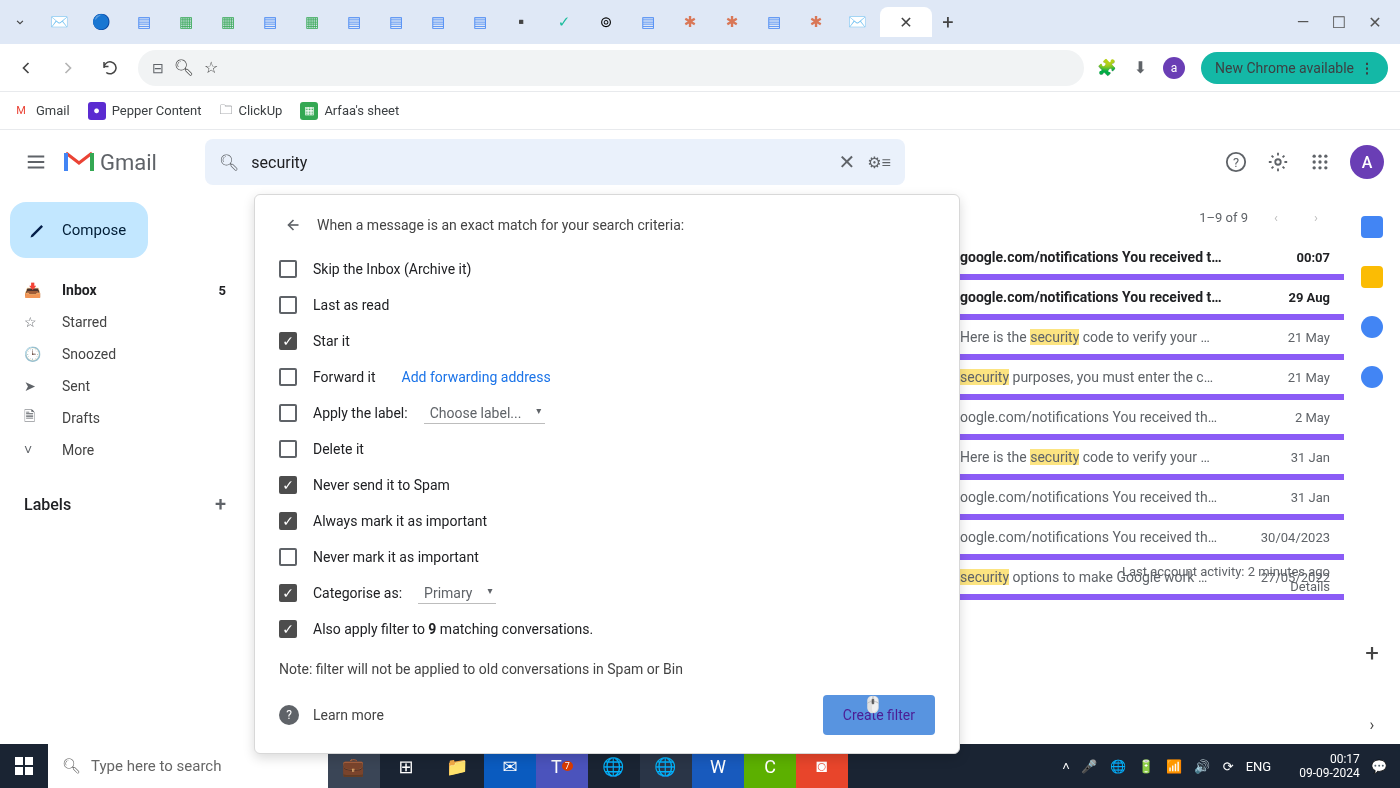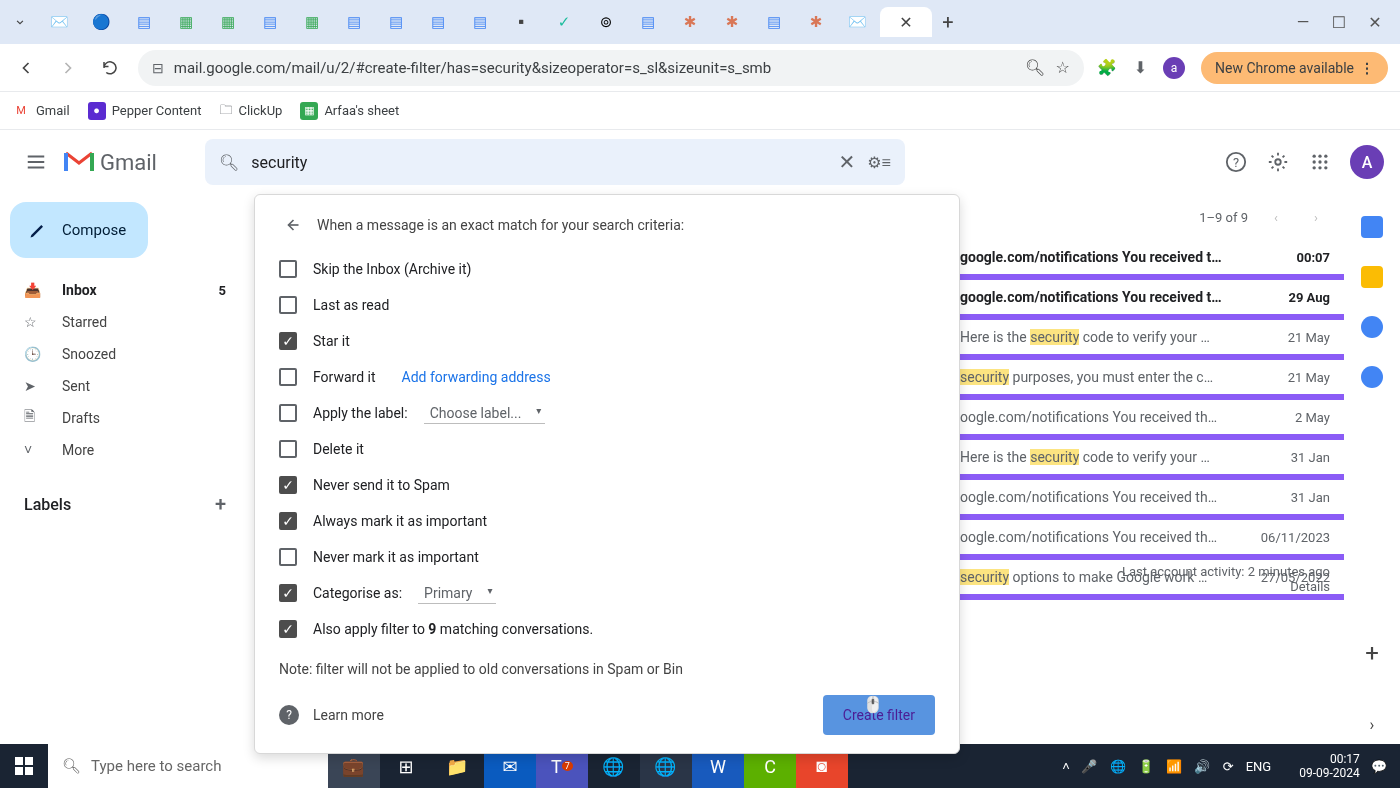--- a/index.html
+++ b/index.html
@@ -11,21 +11,21 @@
 .fav.active{background:#fff;width:52px;}
 .new-tab{width:28px;height:28px;display:flex;align-items:center;justify-content:center;cursor:pointer;font-size:20px;color:#444;}
 .win-ctrl{display:flex;gap:18px;align-items:center;padding-right:8px;}
 .win-btn{width:18px;height:18px;display:flex;align-items:center;justify-content:center;cursor:pointer;color:#555;}
 .addr-bar{height:48px;background:#fff;display:flex;align-items:center;padding:0 12px;gap:14px;border-bottom:1px solid #e8eaed;}
 .nav-btn{width:28px;height:28px;display:flex;align-items:center;justify-content:center;cursor:pointer;color:#555;border-radius:50%;}
 .url-box{flex:1;height:36px;background:#f1f3f4;border-radius:18px;display:flex;align-items:center;padding:0 14px;gap:10px;color:#444;}
 .url-text{flex:1;font-size:15px;color:#3c4043;}
 .addr-right{display:flex;align-items:center;gap:16px;}
 .prof-dot{width:22px;height:22px;border-radius:50%;background:#6a3eb5;color:#fff;display:flex;align-items:center;justify-content:center;font-size:12px;}
-.chrome-upd{background:#fdba74;border-radius:18px;padding:8px 14px;display:flex;align-items:center;gap:6px;font-size:14px;color:#3c4043;cursor:pointer;}
+.chrome-upd{background:#14b8a6;border-radius:18px;padding:8px 14px;display:flex;align-items:center;gap:6px;font-size:14px;color:#3c4043;cursor:pointer;}
 .bm-bar{height:38px;display:flex;align-items:center;padding:0 12px;gap:18px;border-bottom:1px solid #e8eaed;}
 .bm{display:flex;align-items:center;gap:6px;font-size:13px;color:#3c4043;cursor:pointer;}
 .bm-ico{width:18px;height:18px;border-radius:3px;display:flex;align-items:center;justify-content:center;font-size:11px;color:#fff;}
 .gm-header{position:absolute;top:130px;left:0;right:0;height:64px;display:flex;align-items:center;padding:0 16px;gap:8px;background:#fff;}
 .menu-btn{width:40px;height:40px;display:flex;align-items:center;justify-content:center;cursor:pointer;color:#5f6368;}
 .gm-logo{display:flex;align-items:center;gap:6px;font-size:22px;color:#5f6368;margin-right:40px;}
 .search-box{width:700px;height:46px;background:#eaf1fb;border-radius:8px;display:flex;align-items:center;padding:0 14px;gap:12px;}
 .search-input{flex:1;border:none;background:transparent;font-size:16px;color:#202124;outline:none;}
 .hdr-right{margin-left:auto;display:flex;align-items:center;gap:18px;}
 .hdr-ico{width:24px;height:24px;display:flex;align-items:center;justify-content:center;cursor:pointer;color:#5f6368;}
@@ -129,21 +129,20 @@
         <path d="M9 6l6 6-6 6" stroke="#444" stroke-width="2" fill="none"></path>
       </svg>
     </div>
   <div class="nav-btn">
       <svg width="18" height="18" viewBox="0 0 24 24">
         <path d="M4 12a8 8 0 1 1 3 6M4 4v6h6" stroke="#444" stroke-width="2" fill="none"></path>
       </svg>
     </div>
   <div class="url-box">
     <span style="font-size:14px;color:#5f6368">⊟</span>
-    <span class="url-text">mail.google.com/mail/u/2/#create-filter/has=security&amp;sizeoperator=s_sl&amp;sizeunit=s_smb</span>
     <span>🔍︎</span>
     <span>☆</span>
   </div>
   <div class="addr-right">
     <span style="color:#5f6368">🧩</span>
     <span style="color:#5f6368">⬇</span>
     <div class="prof-dot">a</div>
     <div class="chrome-upd">
         <span>New Chrome available</span> 
         <span style="font-weight:bold">⋮</span>
@@ -366,21 +365,21 @@
           <div class="mrow">
             <span class="msnip">Here is the <span class="hl">security</span> code to verify your …</span>
             <span class="mdate">31 Jan</span>
           </div>
           <div class="mrow">
             <span class="msnip">oogle.com/notifications You received th…</span>
             <span class="mdate">31 Jan</span>
           </div>
           <div class="mrow">
             <span class="msnip">oogle.com/notifications You received th…</span>
-            <span class="mdate">06/11/2023</span>
+            <span class="mdate">30/04/2023</span>
           </div>
           <div class="mrow">
             <span class="msnip"><span class="hl">security</span> options to make Google work …</span>
             <span class="mdate">27/05/2022</span>
           </div>
         </div>
       <div class="footer-act">
         <div>Last account activity: 2 minutes ago</div>
         <div style="cursor:pointer">Details</div>
       </div>

